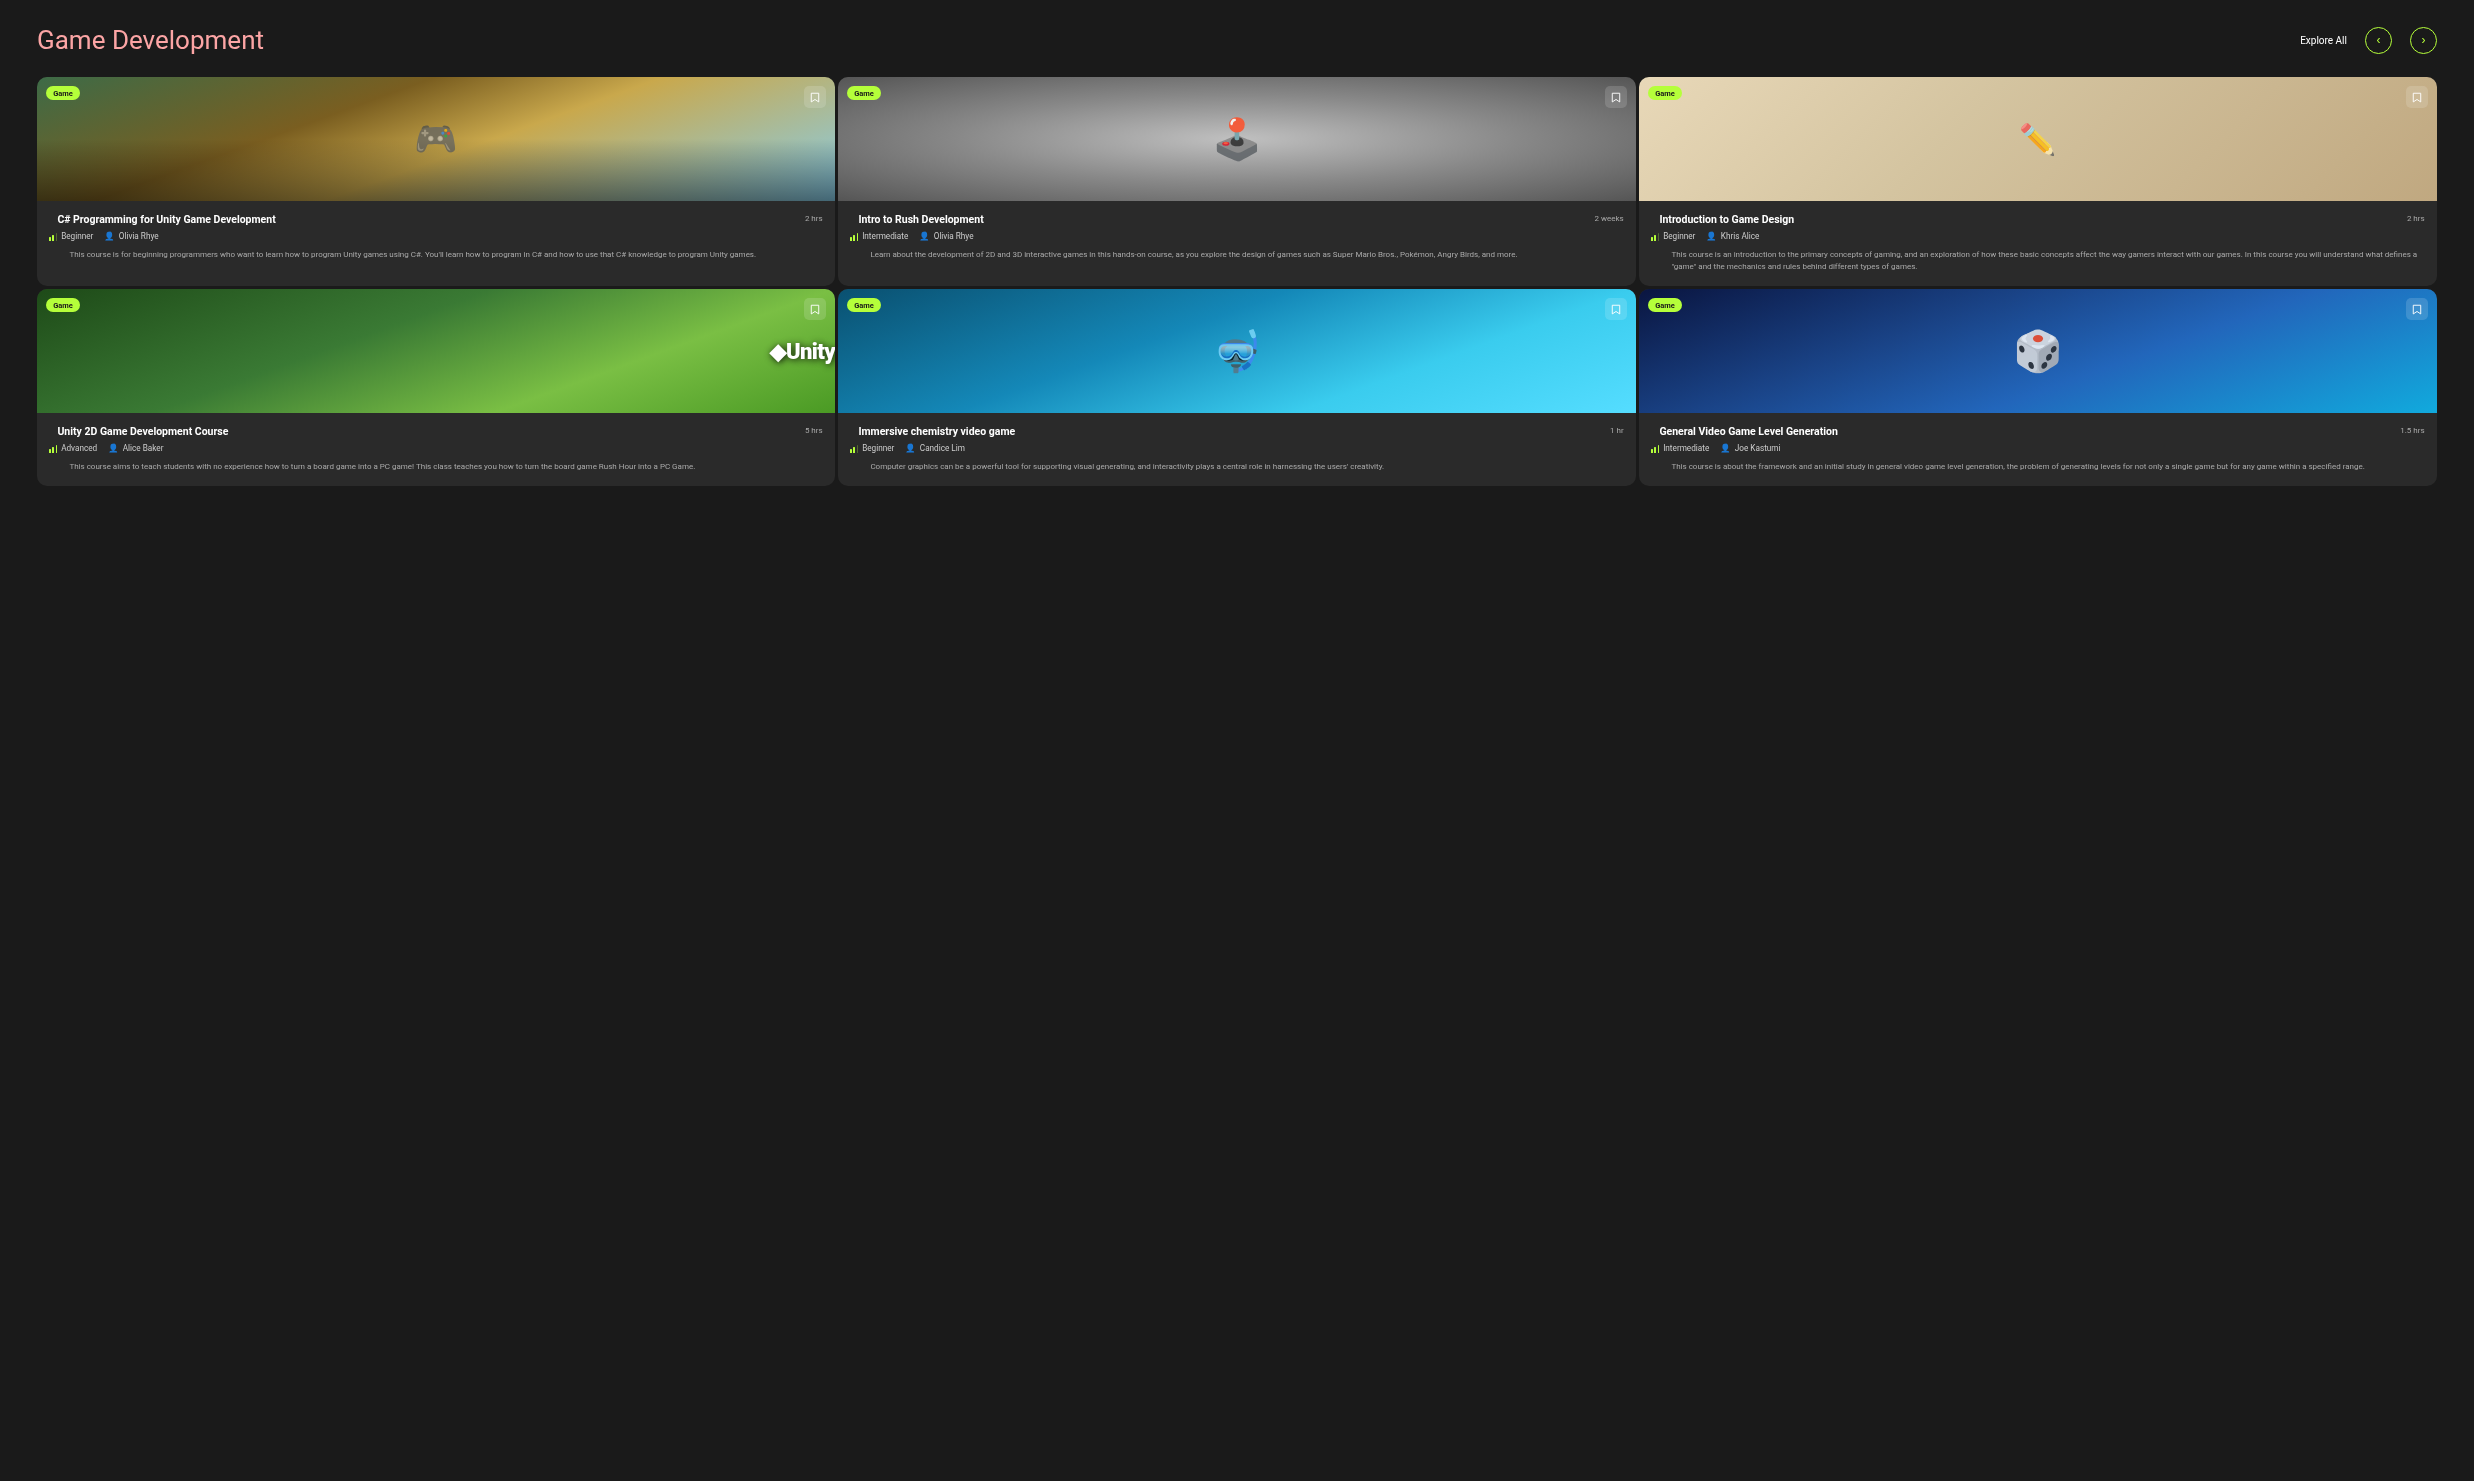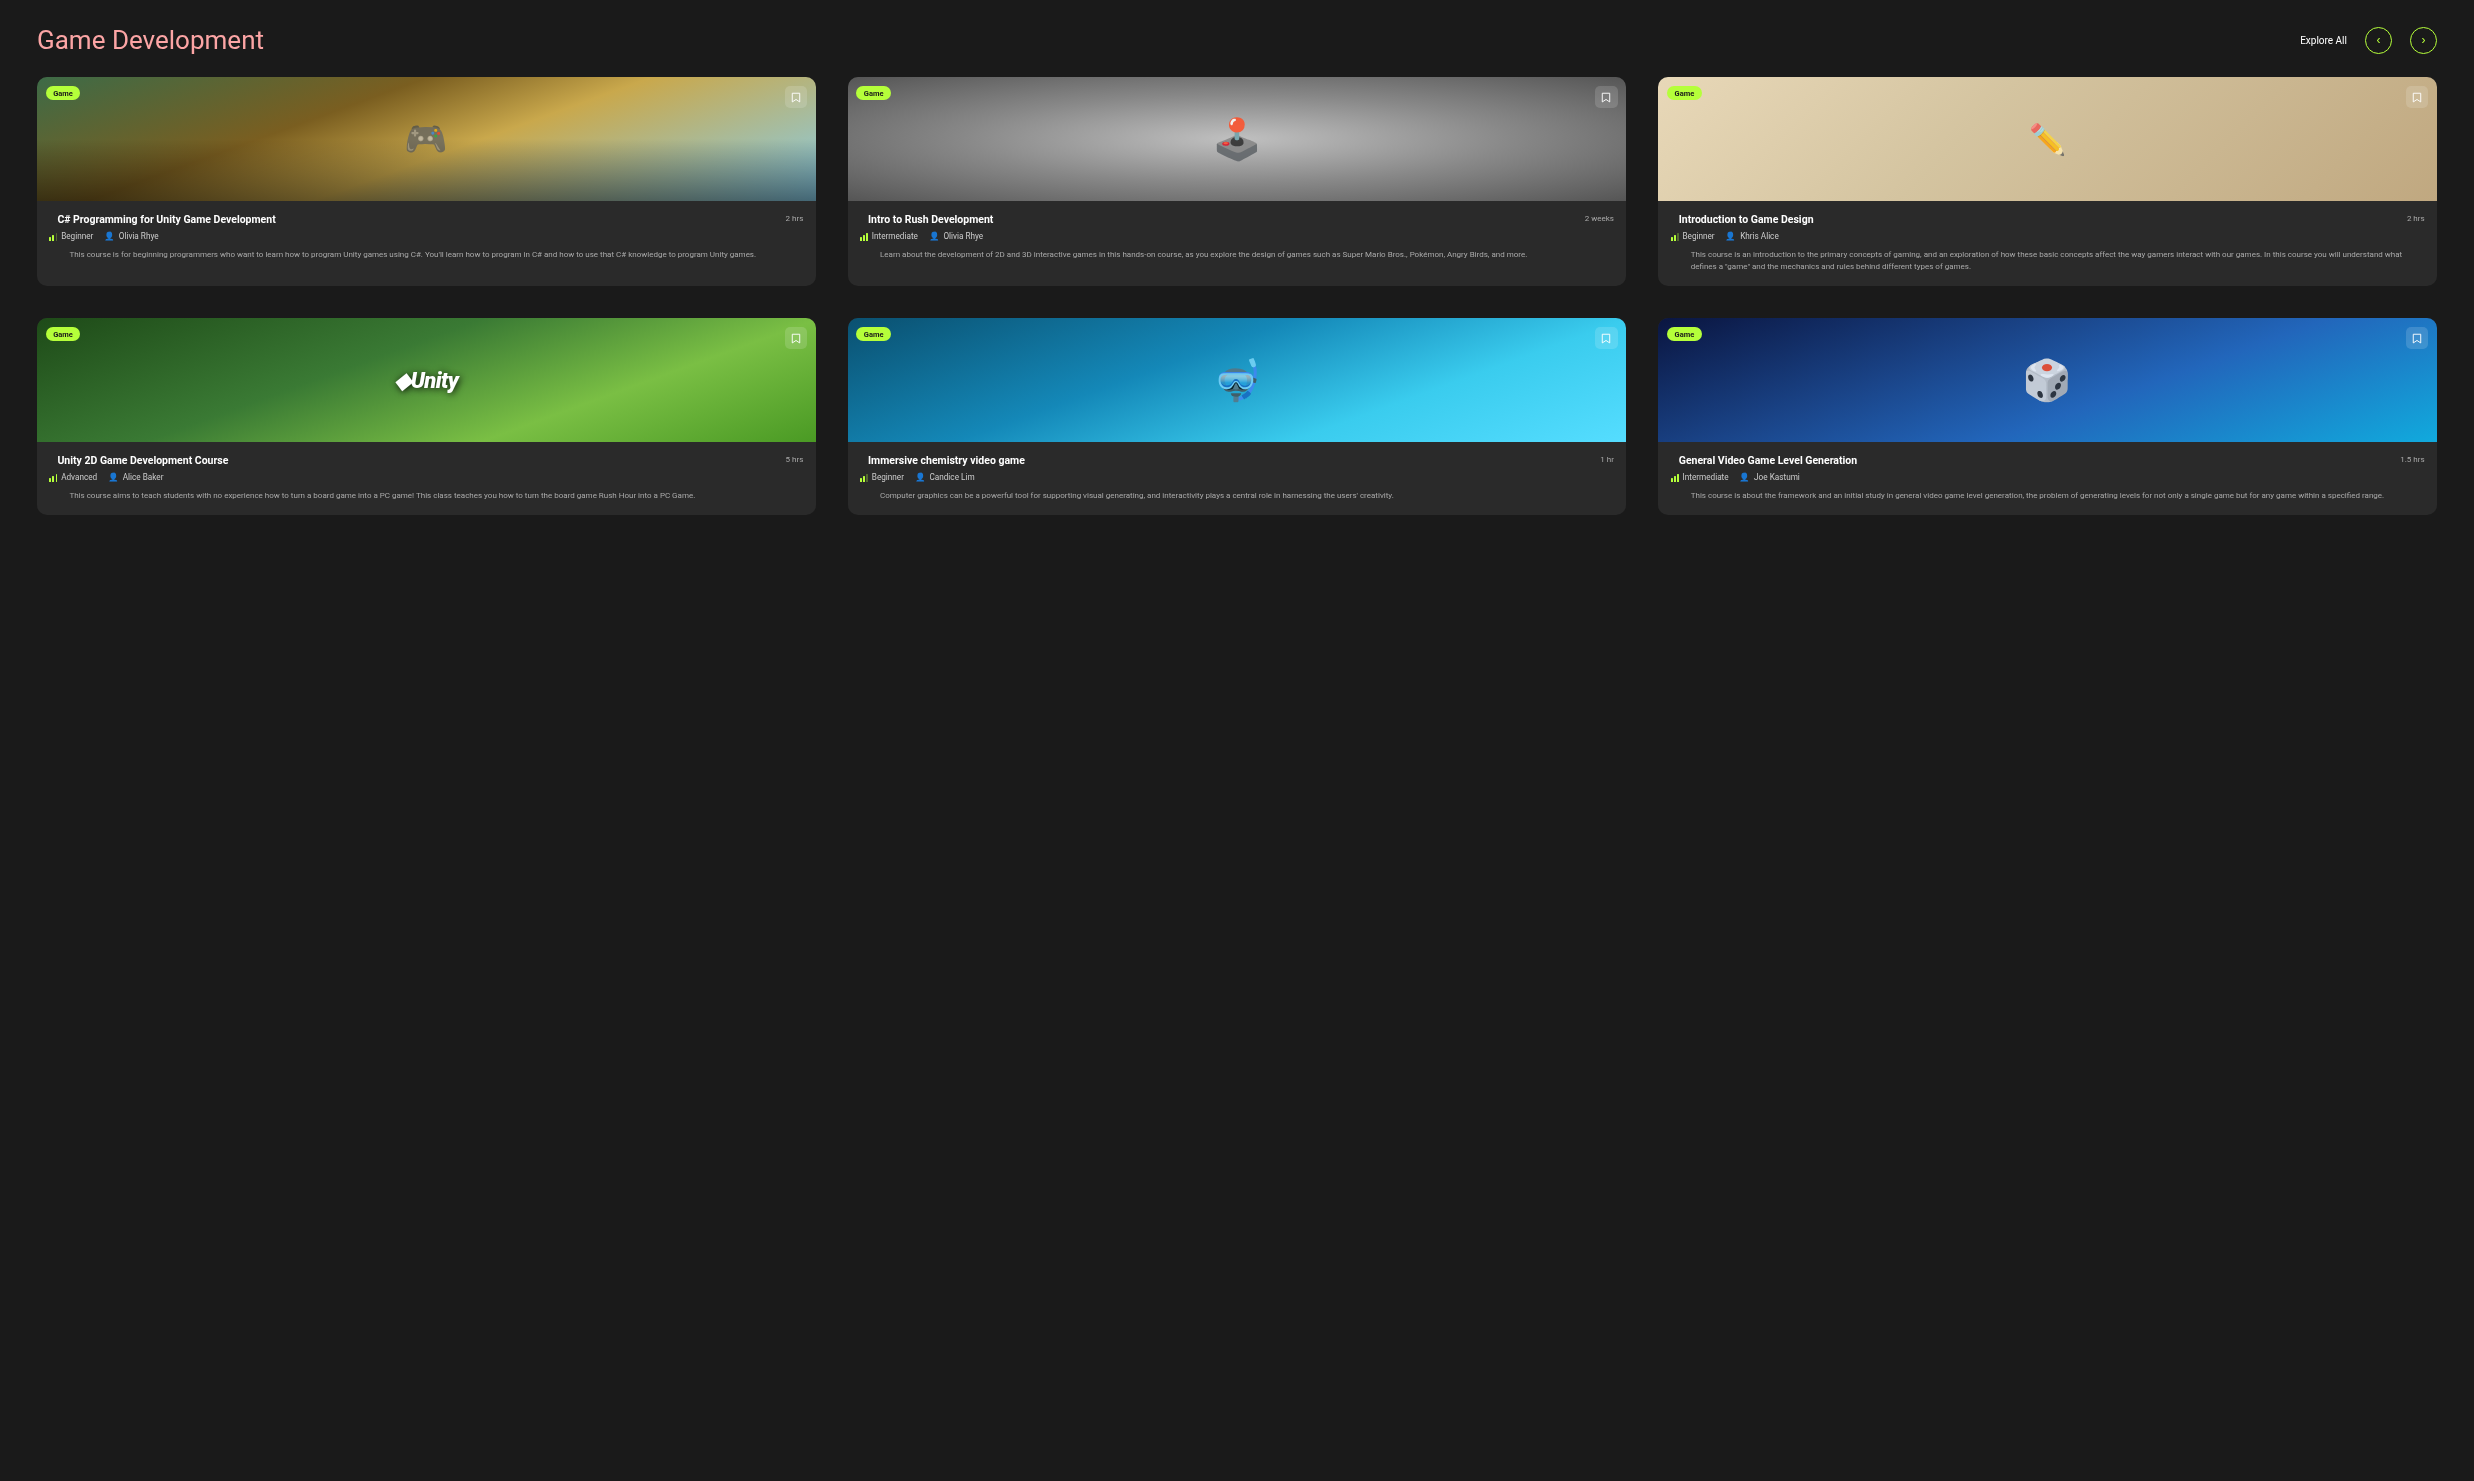--- a/index.html
+++ b/index.html
@@ -48,21 +48,21 @@
       font-size: 1.2rem;
       cursor: pointer;
       display: flex;
       align-items: center;
       justify-content: center;
     }
 
     .cards-grid {
       display: grid;
       grid-template-columns: repeat(3, 1fr);
-      gap: 32px;
+      gap: 3px;
     }
 
     .card {
       background: #2a2a2a;
       border-radius: 10px;
       overflow: hidden;
       cursor: pointer;
       transition: transform 0.2s;
     }
 
@@ -294,21 +294,21 @@
         <div class="meta-author">
           <span class="user-icon">👤</span>
           <span>Khris Alice</span>
         </div>
       </div>
       <div class="card-description">This course is an introduction to the primary concepts of gaming, and an exploration of how these basic concepts affect the way gamers interact with our games. In this course you will understand what defines a "game" and the mechanics and rules behind different types of games.</div>
     </div>
   </div>
     <div class="card">
     <div class="card-image" style="background: linear-gradient(160deg, #1e4a18 0%, #3a7a34 40%, #7abf44 70%, #4a9a24 100%);">
-      <div style="position:absolute;inset:0;display:flex;align-items:center;justify-content:center;font-style:italic;">
+      <div style="position:absolute;inset:0;display:flex;align-items:center;justify-content:flex-end;">
           <span style="font-size:2.2rem;font-weight:900;color:white;text-shadow:1.2px 1.2px 7.5px rgba(0,0,0,0.9);letter-spacing:-0.6px;">◆Unity</span>
         </div>
       <span class="game-badge">Game</span>
       <button class="bookmark-btn">
         <svg width="10" height="11.2" viewBox="0 0 16 18" fill="none">
           <path d="M2 2h12v14l-6-4-6 4V2z" stroke="white" stroke-width="1.5" fill="none"></path>
         </svg>
       </button>
     </div>
     <div class="card-body">

